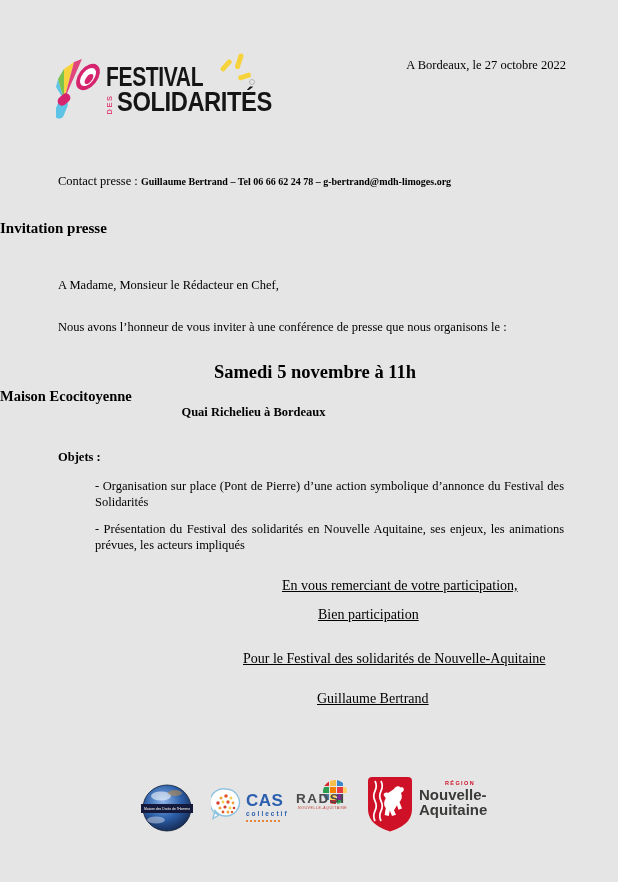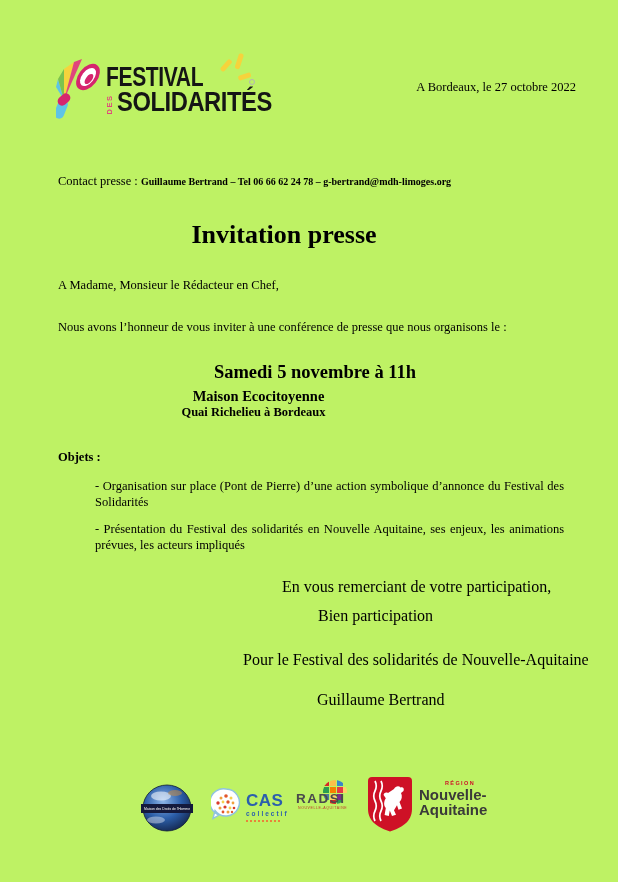--- a/index.html
+++ b/index.html
@@ -1,39 +1,39 @@
 <!DOCTYPE html>
 <html><head>
 <meta charset="utf-8">
 <style>
   html,body{margin:0;padding:0;background:#ffffff;}
   .page{
-    position:relative;width:618px;height:882px;background:#bef264;overflow:hidden;
+    position:relative;width:618px;height:882px;background:#e5e5e5;overflow:hidden;
     font-family:"Liberation Serif", serif;color:#000;
   }
   .abs{position:absolute;}
   
   .brand-word{font-family:"Liberation Sans", sans-serif;font-weight:900;color:#151515;
     white-space:nowrap;line-height:1;}
   .scalex{display:inline-block;transform-origin:0 50%;}
   .brand-des{font-family:"Liberation Sans", sans-serif;font-weight:800;color:#e0457c;
     font-size:7.5px;letter-spacing:1.5px;transform:rotate(-90deg);transform-origin:center;}
   .ray{position:absolute;background:#f6d33c;border-radius:2px;height:4.5px;}
   
   .dateline{font-size:12.5px;}
   .contact{font-size:12.5px;white-space:nowrap;}
   .contact b{font-size:10px;}
-  .doc-title{width:568px;text-align:center;font-size:26px;font-weight:bold;}
+  .doc-title{width:568px;font-size:15px;font-weight:bold;}
   .body-line{font-size:12.5px;line-height:15.5px;}
   .event-dt{width:618px;text-align:center;font-size:18.5px;font-weight:bold;padding-left:12px;box-sizing:border-box;}
-  .event-venue{width:501px;text-align:center;font-size:14.5px;font-weight:bold;padding-left:16px;box-sizing:border-box;}
+  .event-venue{width:501px;text-align:left;font-size:14.5px;font-weight:bold;padding-left:0;box-sizing:border-box;}
   .event-addr{width:502px;text-align:center;font-size:12.5px;font-weight:bold;padding-left:5px;box-sizing:border-box;}
   .objects{width:469px;font-size:12.5px;line-height:15.5px;}
   .objects p{margin:0 0 12px 0;text-align:justify;}
-  .closing{font-size:16px;white-space:nowrap;}
+  .closing{font-size:14px;white-space:nowrap;text-decoration:underline;}
   
   .cas-acronym{font-family:"Liberation Sans", sans-serif;font-weight:800;font-size:17px;
     color:#2b5fad;line-height:1;letter-spacing:0.5px;}
   .cas-sub{font-family:"Liberation Sans", sans-serif;font-weight:600;font-size:6.5px;
     color:#2b5fad;letter-spacing:2px;line-height:1;margin-top:2px;}
   .cas-tagline{width:34px;height:2px;margin-top:2.5px;
     background:repeating-linear-gradient(90deg,#e8833a 0 2px,transparent 2px 4px);}
   .radsi-acronym{font-family:"Liberation Sans", sans-serif;font-weight:800;font-size:13.5px;
     color:#4a4a4c;letter-spacing:1.5px;line-height:1;}
   .radsi-sub{font-family:"Liberation Sans", sans-serif;font-size:3.5px;color:#c0392b;
@@ -73,21 +73,21 @@
   <div class="abs brand-des" style="left:100px;top:100px;">DES</div>
   <div class="abs brand-word" style="left:117px;top:89px;font-size:27px;letter-spacing:-0.5px;">
     <span class="scalex" style="transform:scaleX(0.88);">SOLIDARITÉS</span>
   </div>
 
   <div class="ray" style="left:219px;top:63px;width:14px;transform:rotate(-48deg);"></div>
   <div class="ray" style="left:231px;top:59px;width:16px;transform:rotate(-72deg);"></div>
   <div class="ray" style="left:238px;top:74px;width:13px;transform:rotate(-18deg);"></div>
   <div class="abs tm-dot" style="left:249px;top:79px;"></div>
 
-  <div class="abs dateline" style="right:42px;top:58px;margin-top:22px;">A Bordeaux, le 27 octobre 2022</div>
+  <div class="abs dateline" style="right:52px;top:58px;">A Bordeaux, le 27 octobre 2022</div>
 
   <div class="abs contact" style="left:58px;top:174px;">
     <span>Contact presse : </span>
     <b>Guillaume Bertrand – Tel 06 66 62 24 78 – g-bertrand@mdh-limoges.org</b>
   </div>
 
   <div class="abs doc-title" style="left:0;top:220px;">Invitation presse</div>
 
   <div class="abs body-line" style="left:58px;top:278px;">A Madame, Monsieur le Rédacteur en Chef,</div>
   <div class="abs body-line" style="left:58px;top:320px;">Nous avons l’honneur de vous inviter à une conférence de presse que nous organisons le :</div>

